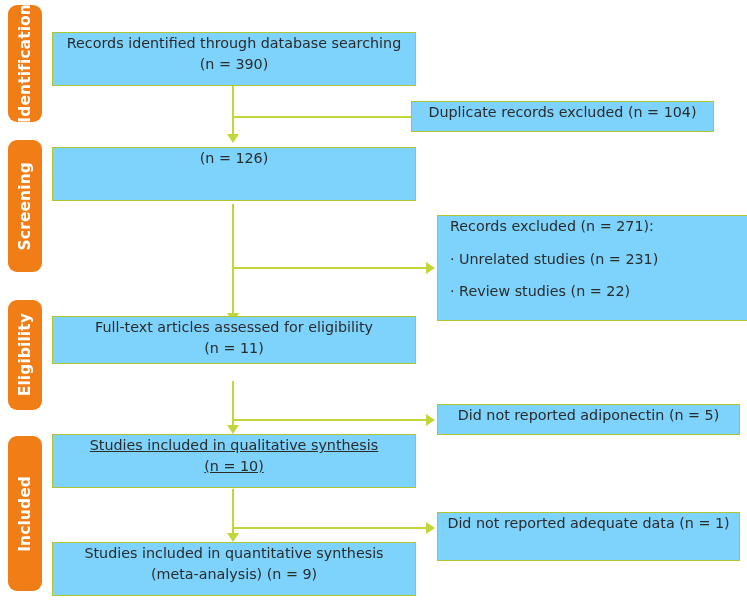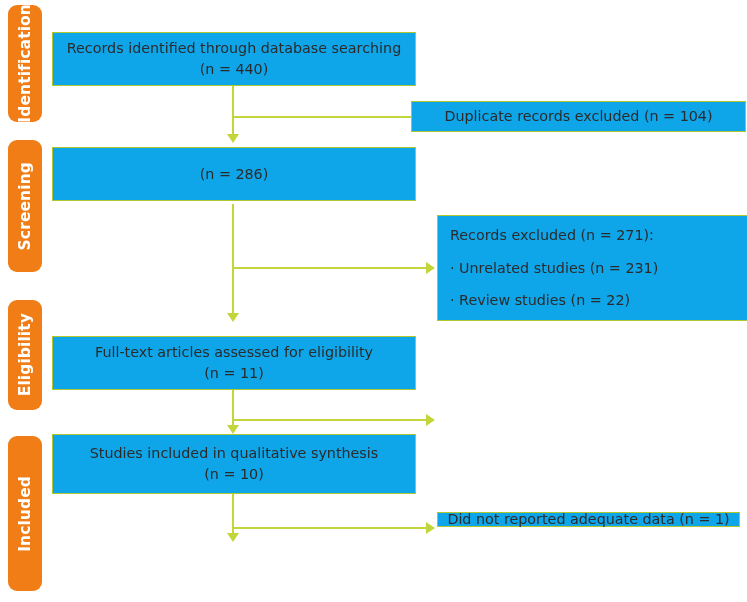--- a/index.html
+++ b/index.html
@@ -39,26 +39,25 @@
     font-size: 15.5px;
     font-weight: bold;
     letter-spacing: 0.1px;
     white-space: nowrap;
     line-height: 34px;
   }
 
   
   .flow-box {
     position: absolute;
-    background: #0ea5e9;
+    background: #7dd3fc;
     border: 1.3px solid #B0C62E;
     box-sizing: border-box;
     display: flex;
     flex-direction: column;
-    justify-content: center;
     color: #2b2b2b;
     font-size: 14.3px;
     line-height: 1.45;
   }
   .flow-box.centered {
     align-items: center;
     text-align: center;
   }
   .flow-box.listed {
     align-items: flex-start;
@@ -136,46 +135,53 @@
   <div class="conn-h" style="left:232px; top:419px; width:195px;"></div>
   <div class="arrow-right" style="left:426px; top:413.5px;"></div>
 
   <div class="conn-v" style="left:232px; top:489px; height:46px;"></div>
   <div class="arrow-down" style="left:226.5px; top:533px;"></div>
   <div class="conn-h" style="left:232px; top:527px; width:195px;"></div>
   <div class="arrow-right" style="left:426px; top:521.5px;"></div>
 
   <div class="flow-box centered" style="left:52px; top:32px; width:364px; height:54px;">
     <div class="line">Records identified through database searching</div>
-    <div class="line">(n = 440)</div>
+    <div class="line">(n = 390)</div>
   </div>
 
   <div class="flow-box centered" style="left:52px; top:147px; width:364px; height:54px;">
-    <div class="line">(n = 286)</div>
+    <div class="line">(n = 126)</div>
   </div>
 
-  <div class="flow-box centered" style="left:52px; top:336px; width:364px; height:54px;">
+  <div class="flow-box centered" style="left:52px; top:316px; width:364px; height:48px;">
     <div class="line">Full-text articles assessed for eligibility</div>
     <div class="line">(n = 11)</div>
   </div>
 
-  <div class="flow-box centered" style="left:52px; top:434px; width:364px; height:60px;">
+  <div class="flow-box centered" style="left:52px; top:434px; width:364px; height:54px;text-decoration:underline;">
     <div class="line">Studies included in qualitative synthesis</div>
     <div class="line">(n = 10)</div>
   </div>
 
+  <div class="flow-box centered" style="left:52px; top:542px; width:364px; height:54px;">
+    <div class="line">Studies included in quantitative synthesis</div>
+    <div class="line">(meta-analysis) (n = 9)</div>
+  </div>
 
-  <div class="flow-box centered" style="left:411px; top:101px; width:335px; height:31px;">
+  <div class="flow-box centered" style="left:411px; top:101px; width:303px; height:31px;">
     <div class="line">Duplicate records excluded (n = 104)</div>
   </div>
 
   <div class="flow-box listed" style="left:437px; top:215px; width:340px; height:106px;gap:12px;">
     <div class="line">Records excluded (n = 271):</div>
     <div class="bullet-line">· Unrelated studies (n = 231)</div>
     <div class="bullet-line">· Review studies (n = 22)</div>
   </div>
 
+  <div class="flow-box centered" style="left:437px; top:404px; width:303px; height:31px;">
+    <div class="line">Did not reported adiponectin (n = 5)</div>
+  </div>
 
-  <div class="flow-box centered" style="left:437px; top:512px; width:303px; height:15px;">
+  <div class="flow-box centered" style="left:437px; top:512px; width:303px; height:49px;">
     <div class="line">Did not reported adequate data (n = 1)</div>
   </div>
 
 </div>
 
 </body></html>

